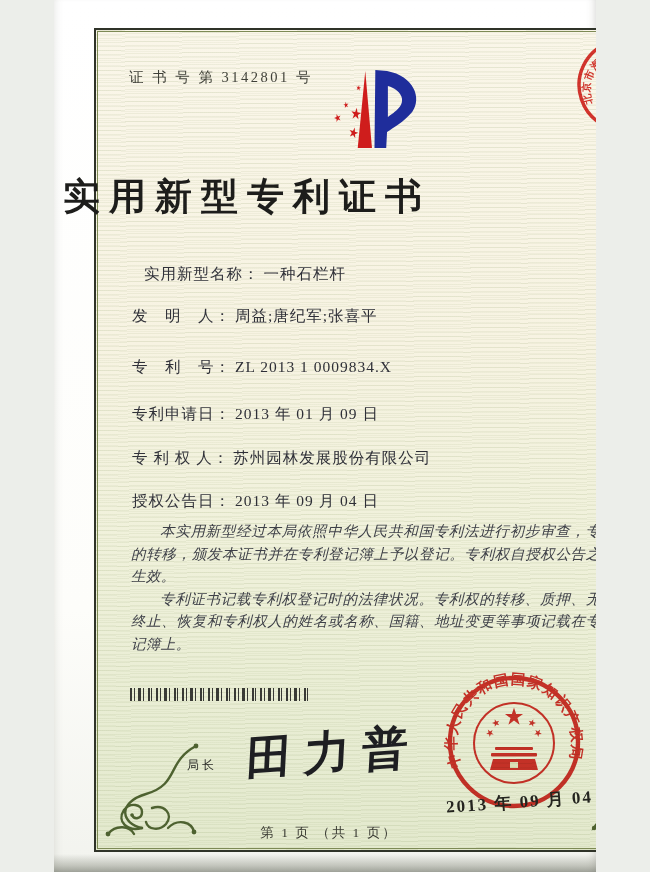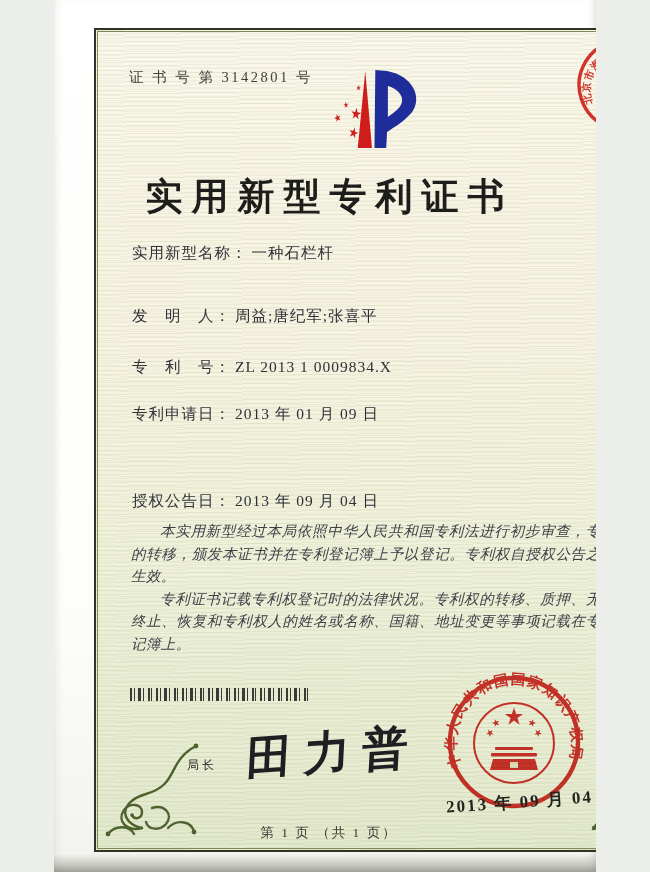--- a/index.html
+++ b/index.html
@@ -17,21 +17,21 @@
     border:2px solid #2f3328;
     background:
       repeating-linear-gradient(179deg, rgba(128,148,88,.10) 0 1px, rgba(128,148,88,0) 1px 4px),
       repeating-linear-gradient(181deg, rgba(128,148,88,.07) 0 1px, rgba(128,148,88,0) 1px 5px),
       linear-gradient(180deg,#faf6e9 0%,#f7f3e2 38%,#f0f1db 62%,#e7ecd2 88%,#e3e9cd 100%);
   }
   .frame-inner{position:absolute;inset:1px;border:1px solid #7d8a55;pointer-events:none;}
   .abs{position:absolute;}
   
   .cert-no{left:75px;top:68px;font-size:14.5px;color:#3f4038;letter-spacing:2.5px;}
-  .title{left:0;right:0;top:172px;text-align:center;font-size:37px;font-weight:600;color:#1d1d1b;
+  .title{left:0;right:0;top:172px;font-size:37px;font-weight:600;color:#1d1d1b;
     letter-spacing:9px;text-indent:9px;}
   
   .field{left:78px;font-size:15.5px;color:#31323a;letter-spacing:1px;white-space:nowrap;}
   .field .lbl{color:#31323a;}
   .field .val{margin-left:4px;color:#2e2f37;}
   
   .body-text{left:77px;top:520px;width:500px;font-size:14.5px;line-height:22.6px;
     color:#3e4048;text-align:justify;font-style:italic;letter-spacing:.4px;}
   .body-text p{margin:0;text-indent:2em;}
   
@@ -94,31 +94,34 @@
     </text>
     <text font-size="10" fill="#d6251f" letter-spacing="2" font-weight="700">
       <textPath href="#taxBot" startOffset="6">国家知识产权局</textPath>
     </text>
     <text x="48" y="45" text-anchor="middle" font-size="10.5" fill="#d6251f" font-weight="700">印 花 税</text>
     <text x="48" y="58" text-anchor="middle" font-size="10.5" fill="#d6251f" font-weight="700">代扣专用章</text>
   </svg>
 
   <div class="abs title">实用新型专利证书</div>
 
-  <div class="abs field" style="top:243px;">
+  <div class="abs field" style="top:264px;margin-left:12px;">
     <span class="lbl">实用新型名称：</span><span class="val">一种石栏杆</span>
   </div>
   <div class="abs field" style="top:306px;">
     <span class="lbl">发　明　人：</span><span class="val">周益;唐纪军;张喜平</span>
   </div>
   <div class="abs field" style="top:357px;">
     <span class="lbl">专　利　号：</span><span class="val">ZL 2013 1 0009834.X</span>
   </div>
   <div class="abs field" style="top:404px;">
     <span class="lbl">专利申请日：</span><span class="val">2013 年 01 月 09 日</span>
+  </div>
+  <div class="abs field" style="top:448px;">
+    <span class="lbl">专 利 权 人：</span><span class="val">苏州园林发展股份有限公司</span>
   </div>
   <div class="abs field" style="top:491px;">
     <span class="lbl">授权公告日：</span><span class="val">2013 年 09 月 04 日</span>
   </div>
 
   <div class="abs body-text">
     <p>本实用新型经过本局依照中华人民共和国专利法进行初步审查，专利权的转移，颁发本证书并在专利登记簿上予以登记。专利权自授权公告之日起生效。</p>
     <p>专利证书记载专利权登记时的法律状况。专利权的转移、质押、无效、终止、恢复和专利权人的姓名或名称、国籍、地址变更等事项记载在专利登记簿上。</p>
   </div>
 

